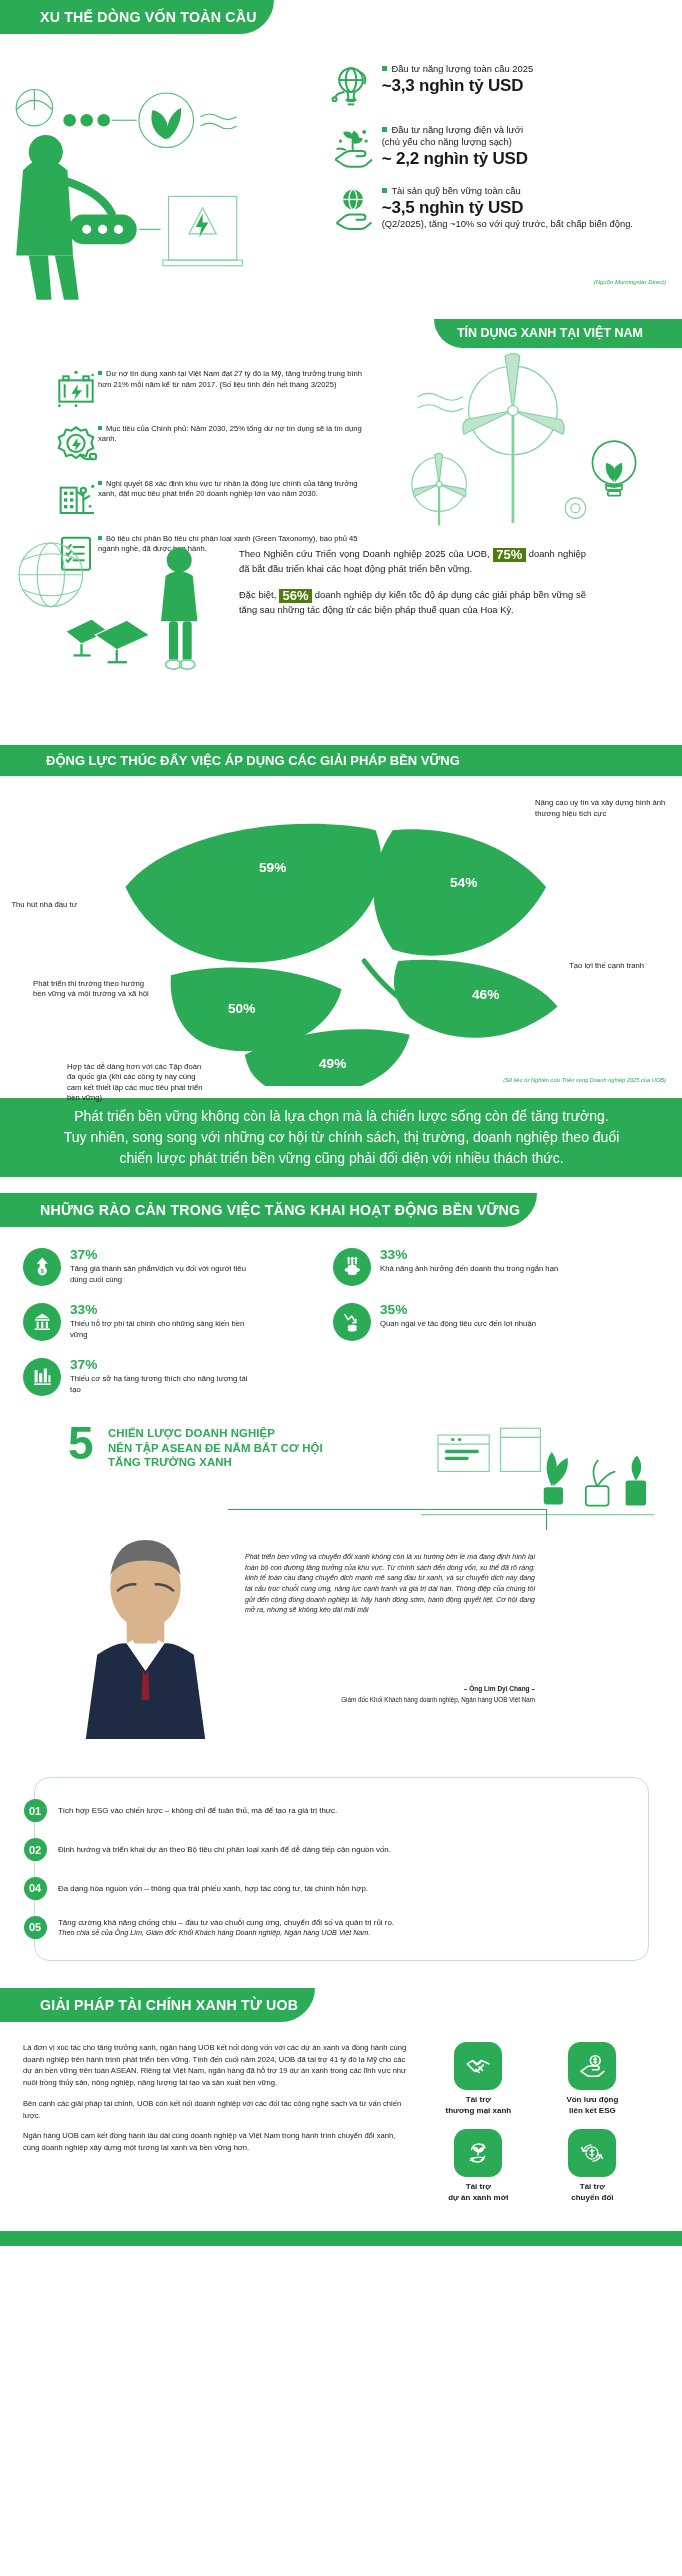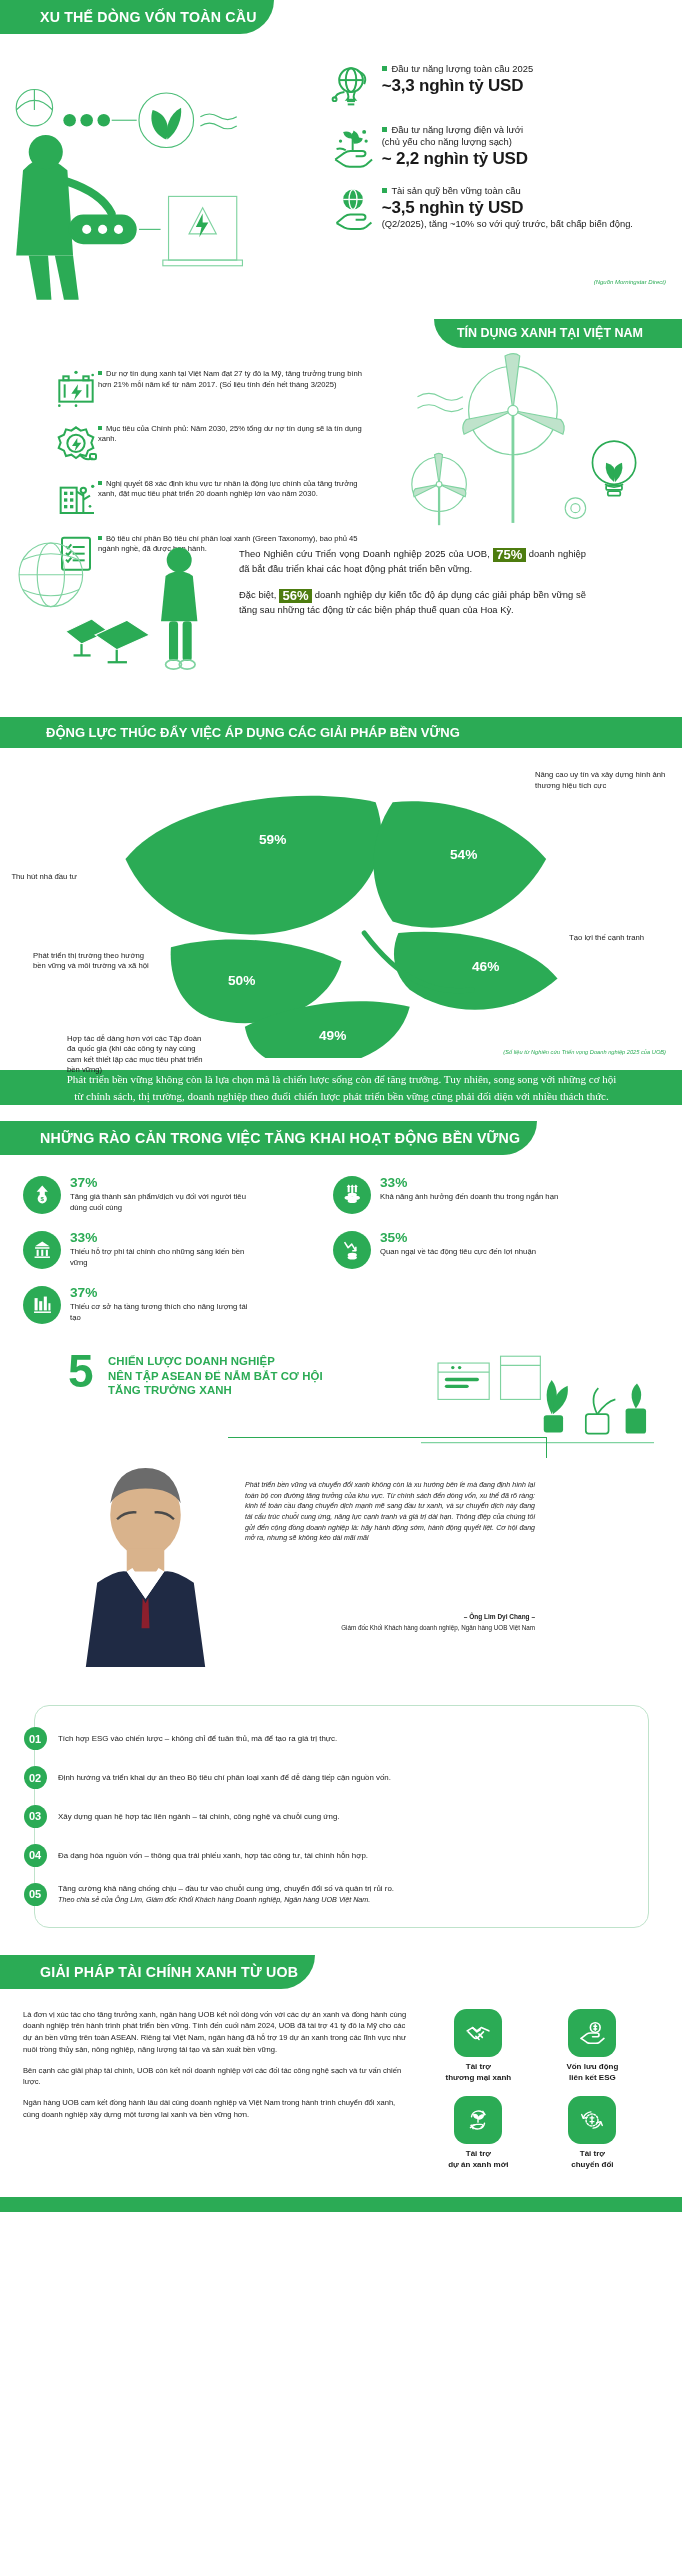--- a/index.html
+++ b/index.html
@@ -34,20 +34,21 @@
     border-bottom-left-radius: 34px;
     float: right;
   }
   .hdr-full {
     background: #2bab55;
     color: #fff;
     font-weight: bold;
     font-size: 13px;
     padding: 8px 0 8px 46px;
     width: 100%;
+    margin-top: 28px;
   }
   .clear { clear: both; }
 
   
   #sec-global { position: relative; height: 319px; }
   #sec-global .art {
     position: absolute; left: 0; top: 85px; width: 245px; height: 216px;
   }
   .stats {
     position: absolute; left: 330px; top: 63px; width: 341px;
@@ -98,21 +99,21 @@
   .lbl { position: absolute; font-size: 7.7px; line-height: 1.35; }
   .pct { position: absolute; color: #fff; font-weight: bold; font-size: 13.7px; }
   .leafsrc {
     position: absolute; right: 17px; bottom: 3.4px; font-size: 5.7px;
     font-style: italic; color: #2bab55;
   }
 
   
   .banner {
     background: #2bab55; color: #fff; text-align: center;
-    padding: 1px 63px; font-size: 11px; line-height: 1.5; font-family: Liberation Serif, serif;
+    padding: 8px 63px; font-size: 14px; line-height: 1.5;
   }
 
   
   #sec-barriers { position: relative; padding-bottom: 5.7px; }
   .bgrid { margin: 20.5px 0 0 23px; width: 620px; }
   .brow { display: flex; margin-bottom: 17px; }
   .bitem { width: 310px; display: flex; align-items: flex-start; }
   .bcircle {
     width: 38px; height: 38px; border-radius: 50%; background: #2bab55;
     flex: 0 0 38px; display: flex; align-items: center; justify-content: center;
@@ -666,24 +667,20 @@
     <div class="stepbox">
       <div class="step">
         <div class="stepno">01</div>
         <div class="steptxt"><span>Tích hợp ESG vào chiến lược – không chỉ để tuân thủ, mà để tạo ra giá trị thực.</span></div>
       </div>
       <div class="step">
         <div class="stepno">02</div>
         <div class="steptxt"><span>Định hướng và triển khai dự án theo Bộ tiêu chí phân loại xanh để dễ dàng tiếp cận nguồn vốn.</span></div>
       </div>
       <div class="step">
-        <div class="stepno">03</div>
-        <div class="steptxt"><span>Xây dựng quan hệ hợp tác liên ngành – tài chính, công nghệ và chuỗi cung ứng.</span></div>
-      </div>
-      <div class="step">
         <div class="stepno">04</div>
         <div class="steptxt"><span>Đa dạng hóa nguồn vốn – thông qua trái phiếu xanh, hợp tác công tư, tài chính hỗn hợp.</span></div>
       </div>
       <div class="step">
         <div class="stepno">05</div>
         <div class="steptxt">
           <span>Tăng cường khả năng chống chịu – đầu tư vào chuỗi cung ứng, chuyển đổi số và quản trị rủi ro.</span>
           <span class="it">Theo chia sẻ của Ông Lim, Giám đốc Khối Khách hàng Doanh nghiệp, Ngân hàng UOB Việt Nam.</span>
         </div>
       </div>

